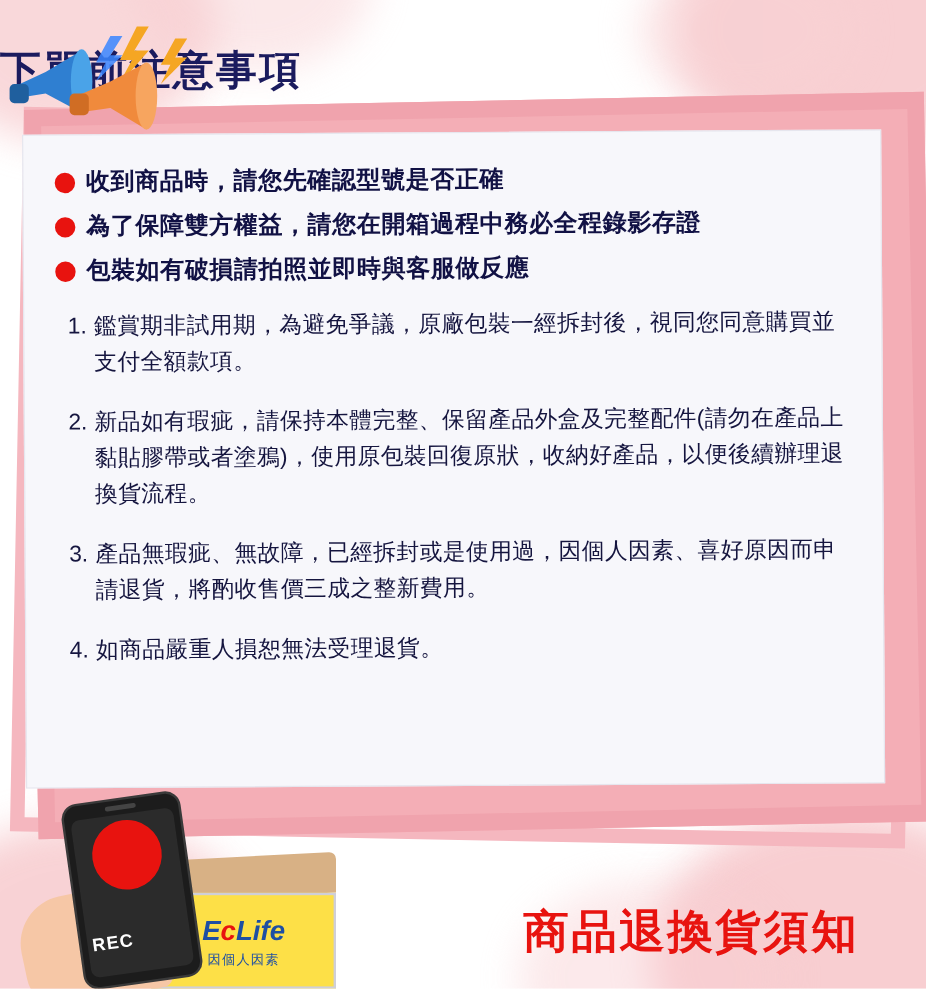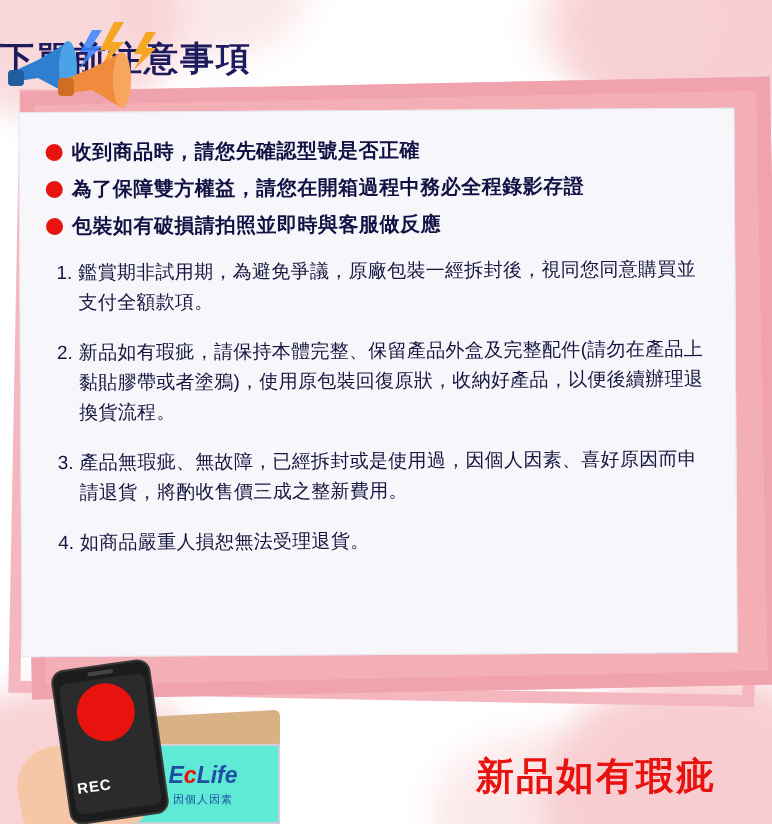--- a/index.html
+++ b/index.html
@@ -217,21 +217,21 @@
     left: 0; top: 0;
     width: 160px; height: 34px;
     background: #d8b185;
     border-radius: 6px 6px 0 0;
     transform: skewY(-3deg);
   }
   .box .body {
     position: absolute;
     left: 6px; top: 30px;
     width: 150px; height: 76px;
-    background: #5eead4;
+    background: #fde047;
     border: 2px solid #cfcfd8;
   }
   .brand {
     position: absolute;
     left: 0; right: 0;
     top: 16px;
     text-align: center;
     font-size: 23px;
     font-weight: bold;
     color: #1e4fa3;
@@ -344,15 +344,15 @@
   <div class="box">
     <div class="lid"></div>
     <div class="body">
       <div class="brand">
         <span>E</span><span class="accent">c</span><span>Life</span>
       </div>
       <div class="brand-sub">因個人因素</div>
     </div>
   </div>
 
-  <div class="footer-title">新品如有瑕疵</div>
+  <div class="footer-title">商品退換貨須知</div>
 
 </div>
 
 </body></html>

